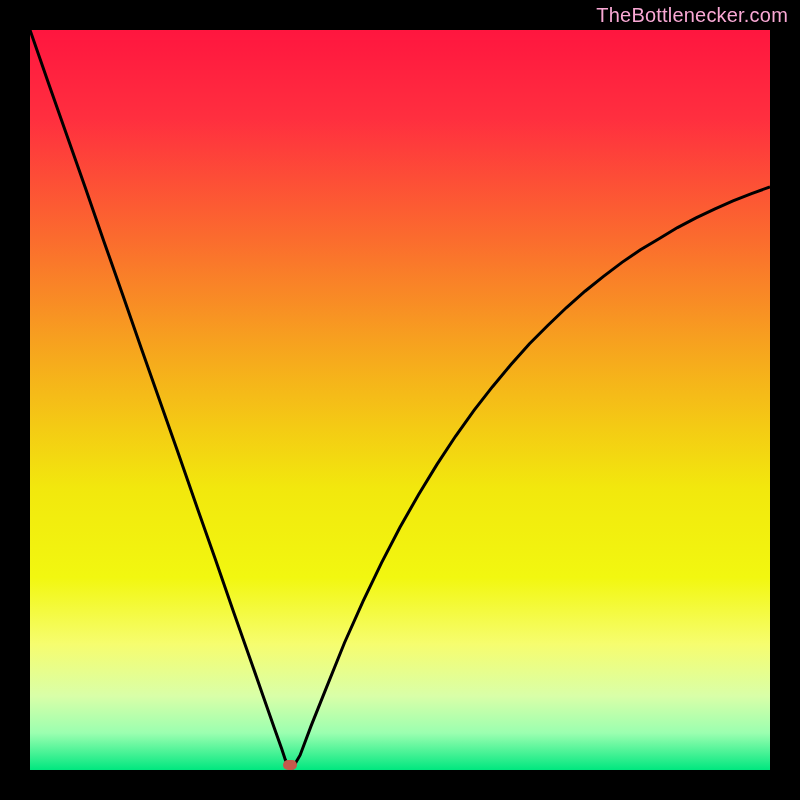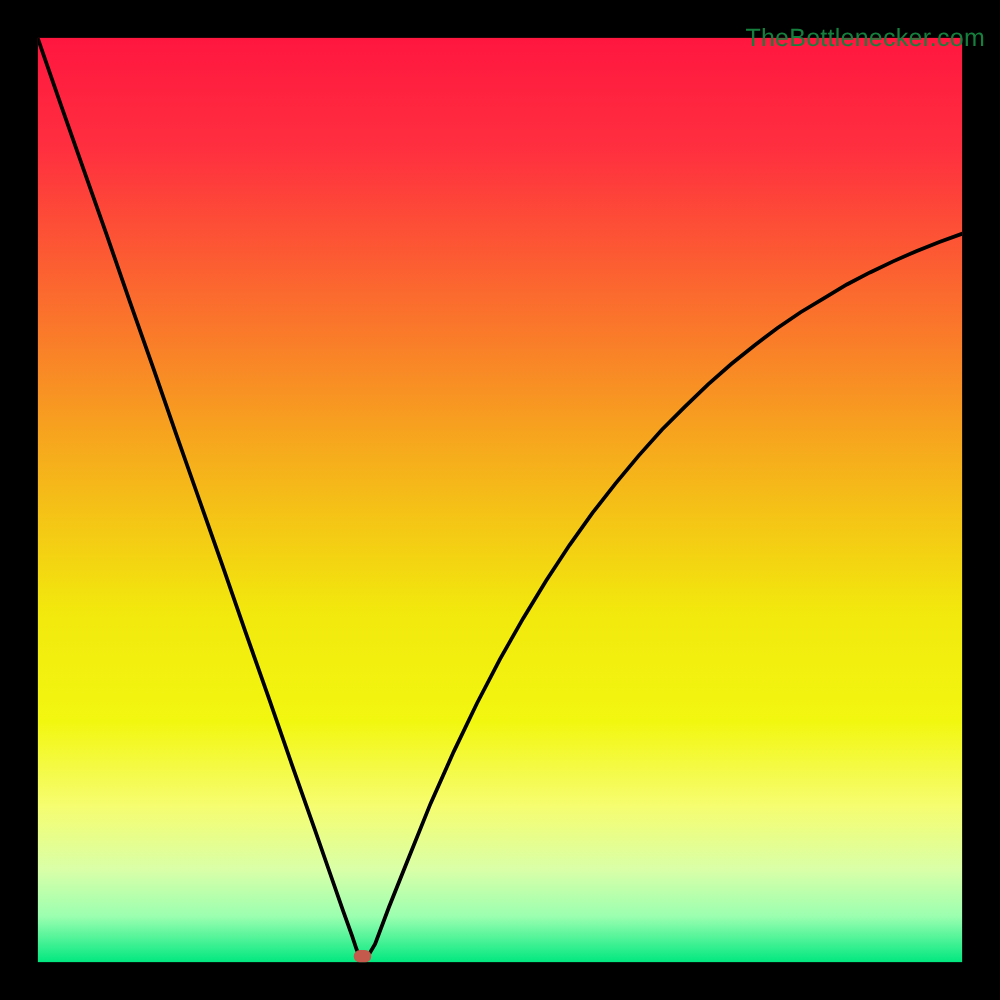--- a/index.html
+++ b/index.html
@@ -43,24 +43,23 @@
   }
   .marker {
     position: absolute;
     width: 14px;
     height: 10px;
     border-radius: 5px;
     transform: translate(-50%, -50%);
   }
   .watermark {
     position: absolute;
-    color: #15803d;
+    color: #f9a8d4;
     font-size: 20px;
     letter-spacing: 0.2px;
-    margin-top: 16px;
   }
 </style>
 </head>
 <body>
 
 <div class="frame">
 
   <div class="plot-area">
 
     <svg class="gradient-bg" viewBox="0 0 740 740" preserveAspectRatio="none">

